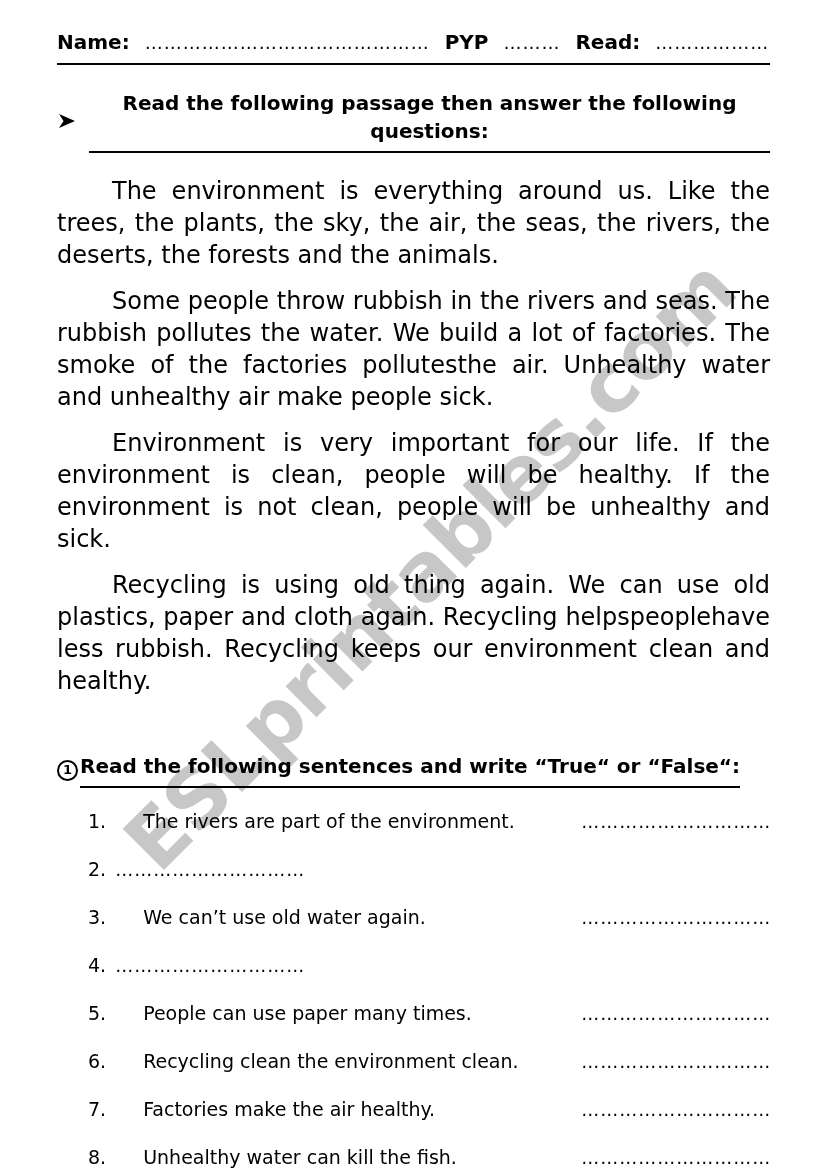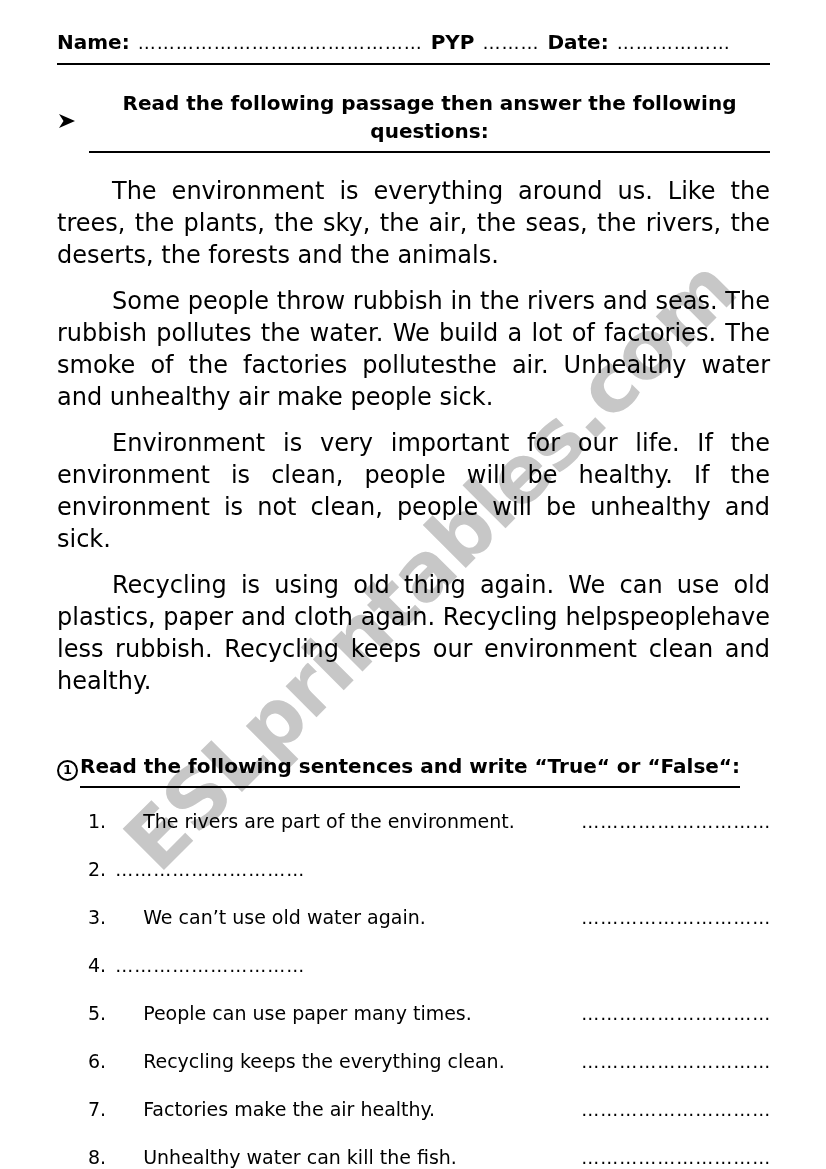--- a/index.html
+++ b/index.html
@@ -33,20 +33,21 @@
   
   .sheet-header {
     display: flex;
     align-items: baseline;
     font-size: 20px;
     font-weight: bold;
     line-height: 24px;
     border-bottom: 2px solid #000;
     padding-bottom: 8px;
     white-space: nowrap;
+    gap: 7px;
   }
   .sheet-header .label { font-weight: bold; }
   .sheet-header .dots {
     font-weight: normal;
     font-size: 18px;
     letter-spacing: 1px;
     margin: 0 8px;
   }
 
   
@@ -118,21 +119,21 @@
 
   <div class="watermark" style="color: rgb(199, 199, 199);">ESLprintables.com</div>
 
   <div class="content">
 
     <div class="sheet-header">
       <span class="label">Name:</span>
       <span class="dots">………………………………………</span>
       <span class="label">PYP</span>
       <span class="dots">………</span>
-      <span class="label">Date:</span>
+      <span class="label">Read:</span>
       <span class="dots">………………</span>
     </div>
 
     <div class="heading">
       <svg class="arrow-bullet" viewBox="0 0 20 20">
         <path d="M2,3 L18,10 L2,17 L6.5,10 Z" fill="#000"></path>
       </svg>
       <span class="title-text">Read the following passage then answer the following questions:</span>
     </div>
 
@@ -173,21 +174,21 @@
       </div>
 
       <div class="q-row">
         <span class="q-num">5.</span>
         <span class="q-sentence">People can use paper many times.</span>
         <span class="q-answer">…………………………</span>
       </div>
 
       <div class="q-row">
         <span class="q-num">6.</span>
-        <span class="q-sentence">Recycling keeps the everything clean.</span>
+        <span class="q-sentence">Recycling clean the environment clean.</span>
         <span class="q-answer">…………………………</span>
       </div>
 
       <div class="q-row">
         <span class="q-num">7.</span>
         <span class="q-sentence">Factories make the air healthy.</span>
         <span class="q-answer">…………………………</span>
       </div>
 
       <div class="q-row">

